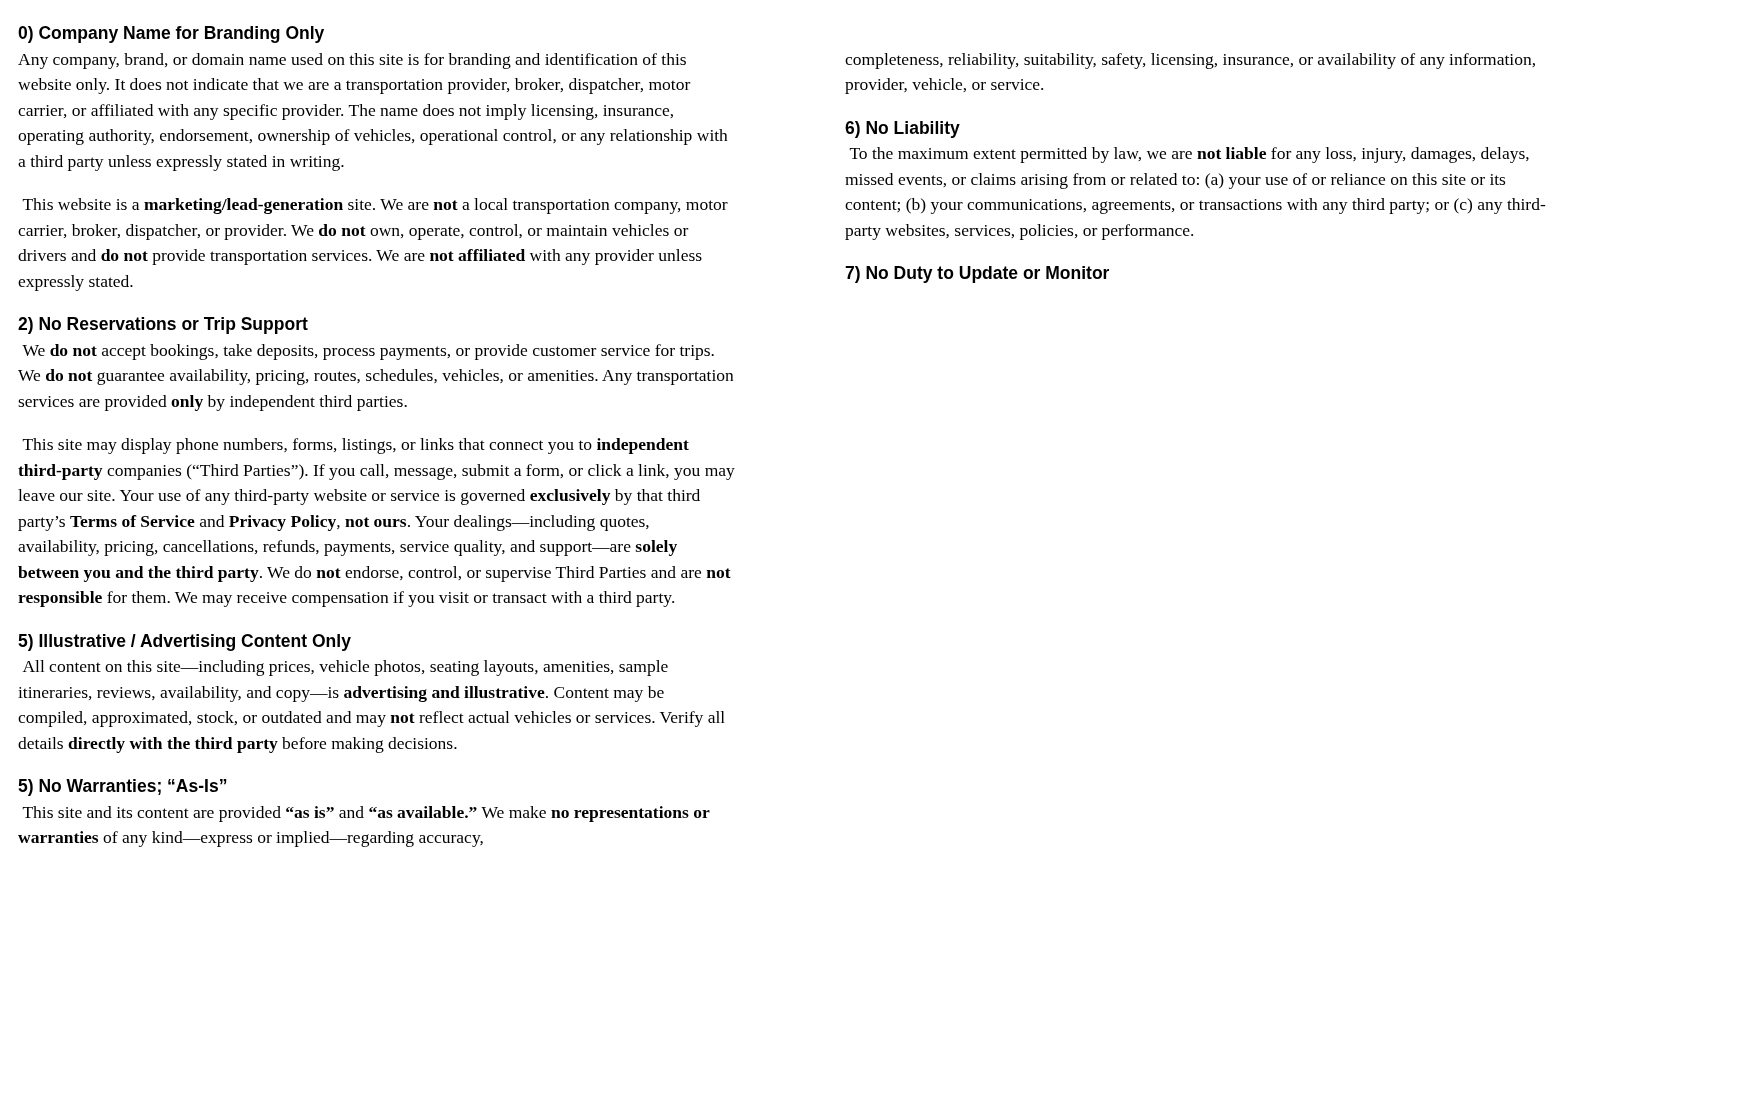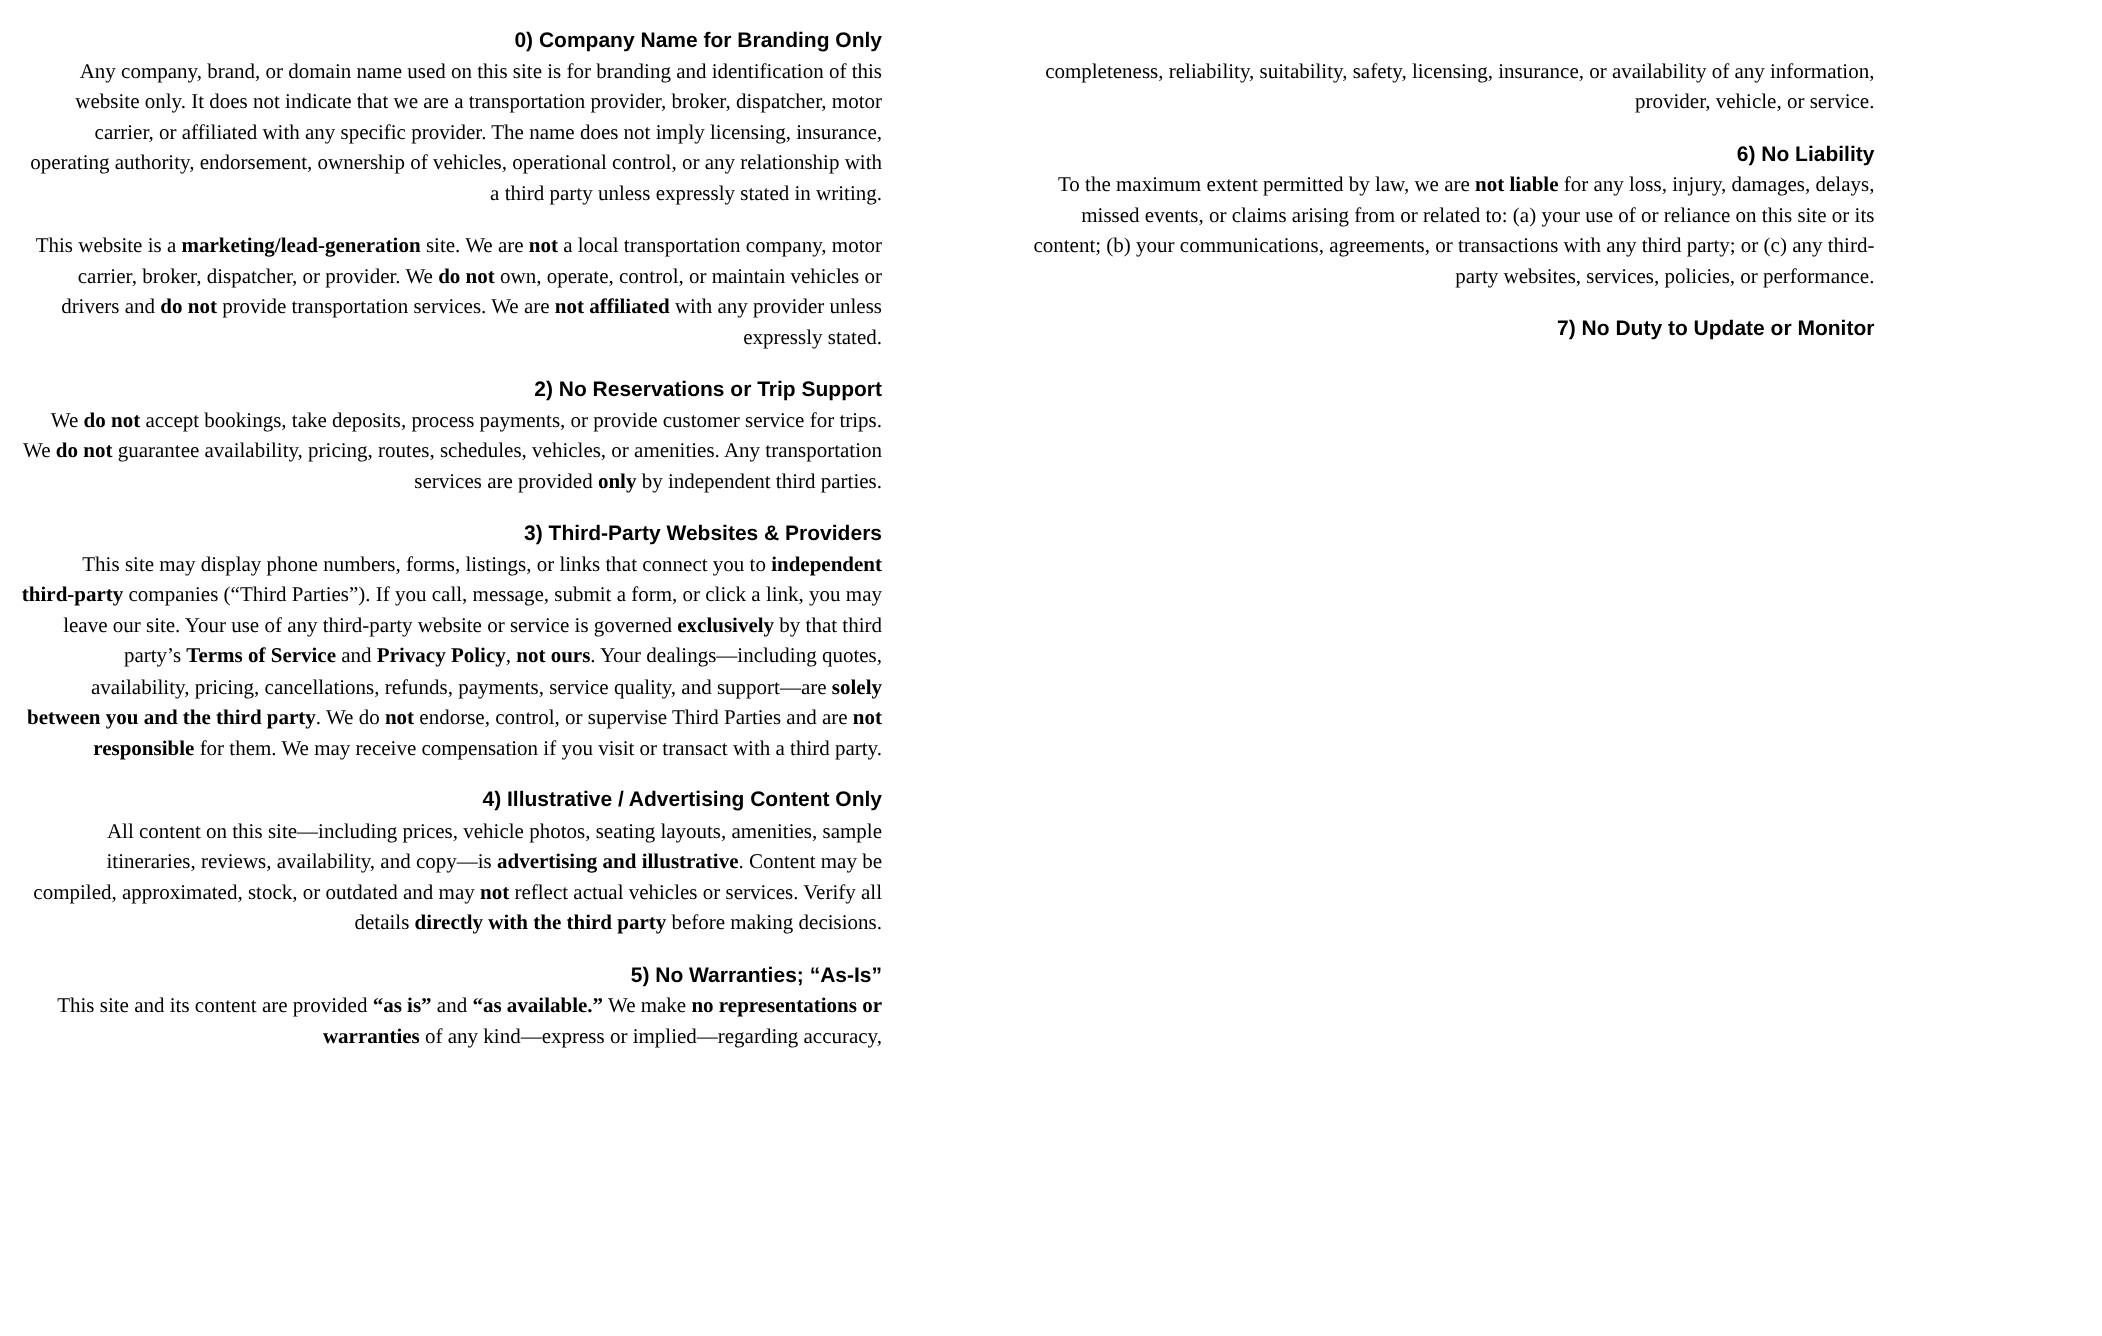--- a/index.html
+++ b/index.html
@@ -23,21 +23,20 @@
   }
   .col {
     width: 717px;
     flex: 0 0 717px;
   }
   .col-right {
     padding-top: 25.5px; 
   }
   .section {
     margin-bottom: 18px;
-    text-align: right;
   }
   .heading {
     font-size: 17.5px;
     line-height: 25.5px;
     font-weight: 700;
   }
   .body-para {
     white-space: pre-wrap; 
     font-weight: 400;
     font-family: Liberation Serif, serif;
@@ -54,25 +53,24 @@
         <p class="body-para"><span>Any company, brand, or domain name used on this site is for branding and identification of this website only. It does not indicate that we are a transportation provider, broker, dispatcher, motor carrier, or affiliated with any specific provider. The name does not imply licensing, insurance, operating authority, endorsement, ownership of vehicles, operational control, or any relationship with a third party unless expressly stated in writing.</span></p>
       </section>
       <section class="section">
         <p class="body-para"><span> This website is a </span><span class="b">marketing/lead-generation</span><span> site. We are </span><span class="b">not</span><span> a local transportation company, motor carrier, broker, dispatcher, or provider. We </span><span class="b">do not</span><span> own, operate, control, or maintain vehicles or drivers and </span><span class="b">do not</span><span> provide transportation services. We are </span><span class="b">not affiliated</span><span> with any provider unless expressly stated.</span></p>
       </section>
       <section class="section">
         <h2 class="heading">2) No Reservations or Trip Support</h2>
         <p class="body-para"><span> We </span><span class="b">do not</span><span> accept bookings, take deposits, process payments, or provide customer service for trips. We </span><span class="b">do not</span><span> guarantee availability, pricing, routes, schedules, vehicles, or amenities. Any transportation services are provided </span><span class="b">only</span><span> by independent third parties.</span></p>
       </section>
       <section class="section">
-        <h2 class="heading">3) Third-Party Websites &amp; Providers</h2>
         <p class="body-para"><span> This site may display phone numbers, forms, listings, or links that connect you to </span><span class="b">independent third-party</span><span> companies (“Third Parties”). If you call, message, submit a form, or click a link, you may leave our site. Your use of any third-party website or service is governed </span><span class="b">exclusively</span><span> by that third party’s </span><span class="b">Terms of Service</span><span> and </span><span class="b">Privacy Policy</span><span>, </span><span class="b">not ours</span><span>. Your dealings—including quotes, availability, pricing, cancellations, refunds, payments, service quality, and support—are </span><span class="b">solely between you and the third party</span><span>. We do </span><span class="b">not</span><span> endorse, control, or supervise Third Parties and are </span><span class="b">not responsible</span><span> for them. We may receive compensation if you visit or transact with a third party.</span></p>
       </section>
       <section class="section">
-        <h2 class="heading">4) Illustrative / Advertising Content Only</h2>
+        <h2 class="heading">5) Illustrative / Advertising Content Only</h2>
         <p class="body-para"><span> All content on this site—including prices, vehicle photos, seating layouts, amenities, sample itineraries, reviews, availability, and copy—is </span><span class="b">advertising and illustrative</span><span>. Content may be compiled, approximated, stock, or outdated and may </span><span class="b">not</span><span> reflect actual vehicles or services. Verify all details </span><span class="b">directly with the third party</span><span> before making decisions.</span></p>
       </section>
       <section class="section">
         <h2 class="heading">5) No Warranties; “As-Is”</h2>
         <p class="body-para"><span> This site and its content are provided </span><span class="b">“as is”</span><span> and </span><span class="b">“as available.”</span><span> We make </span><span class="b">no representations or warranties</span><span> of any kind—express or implied—regarding accuracy,</span></p>
       </section>
     </div>
   <div class="col col-right">
       <section class="section">
         <p class="body-para"><span>completeness, reliability, suitability, safety, licensing, insurance, or availability of any information, provider, vehicle, or service.</span></p>

